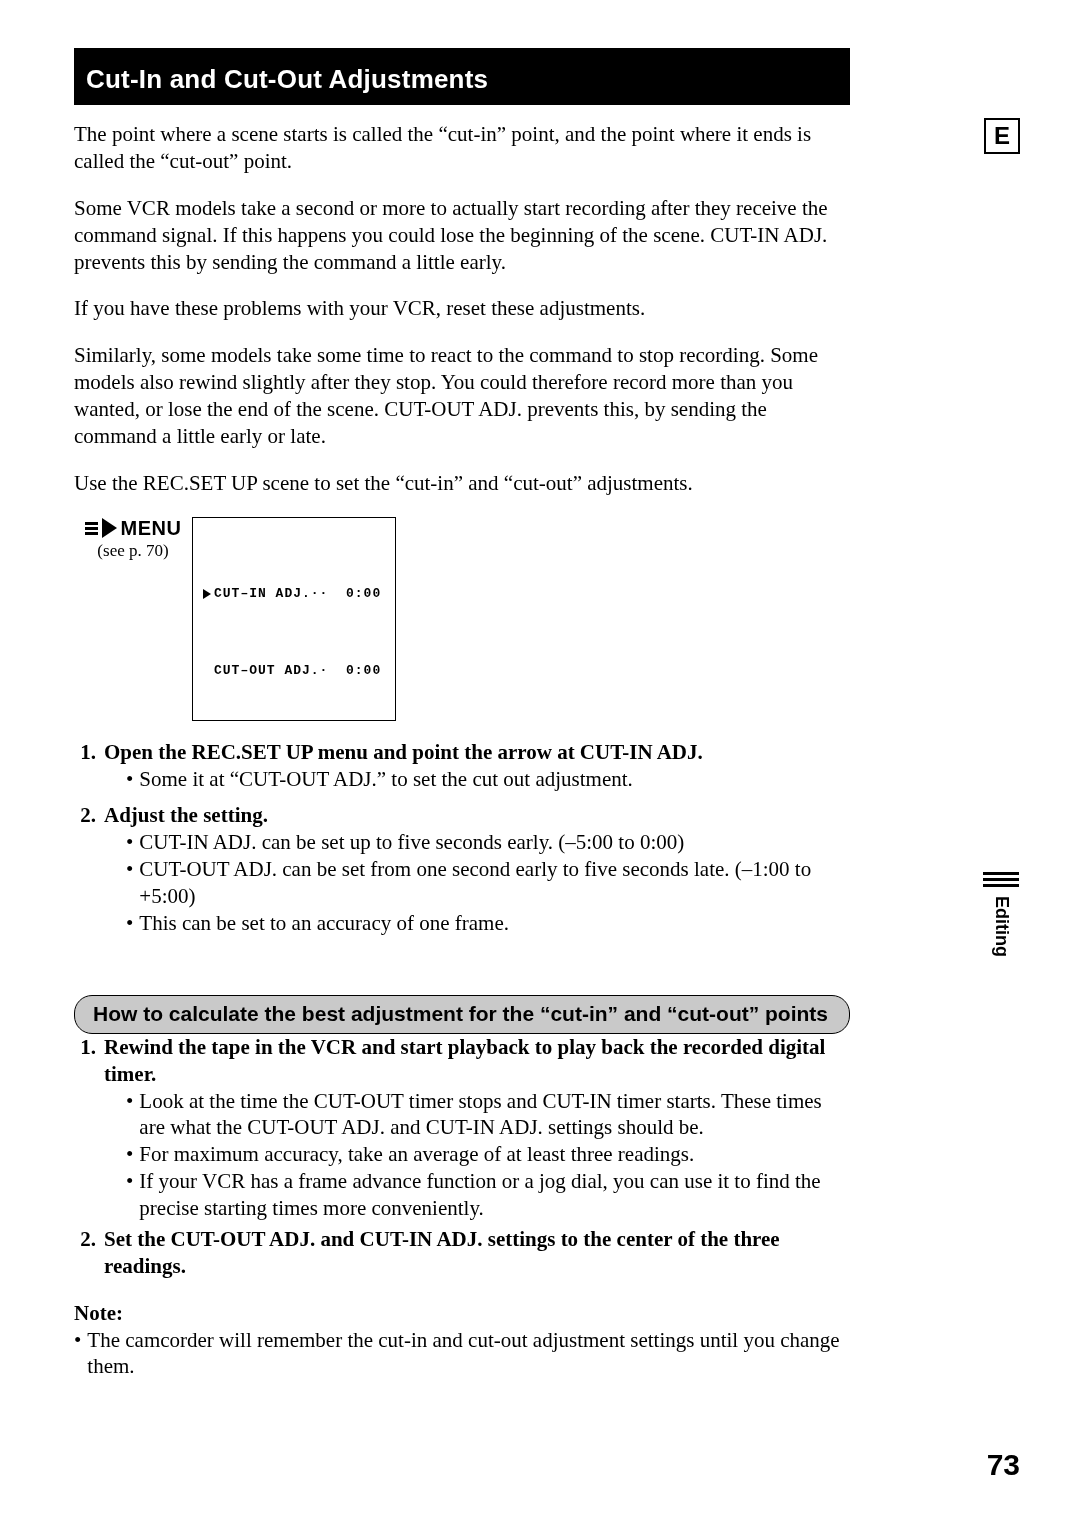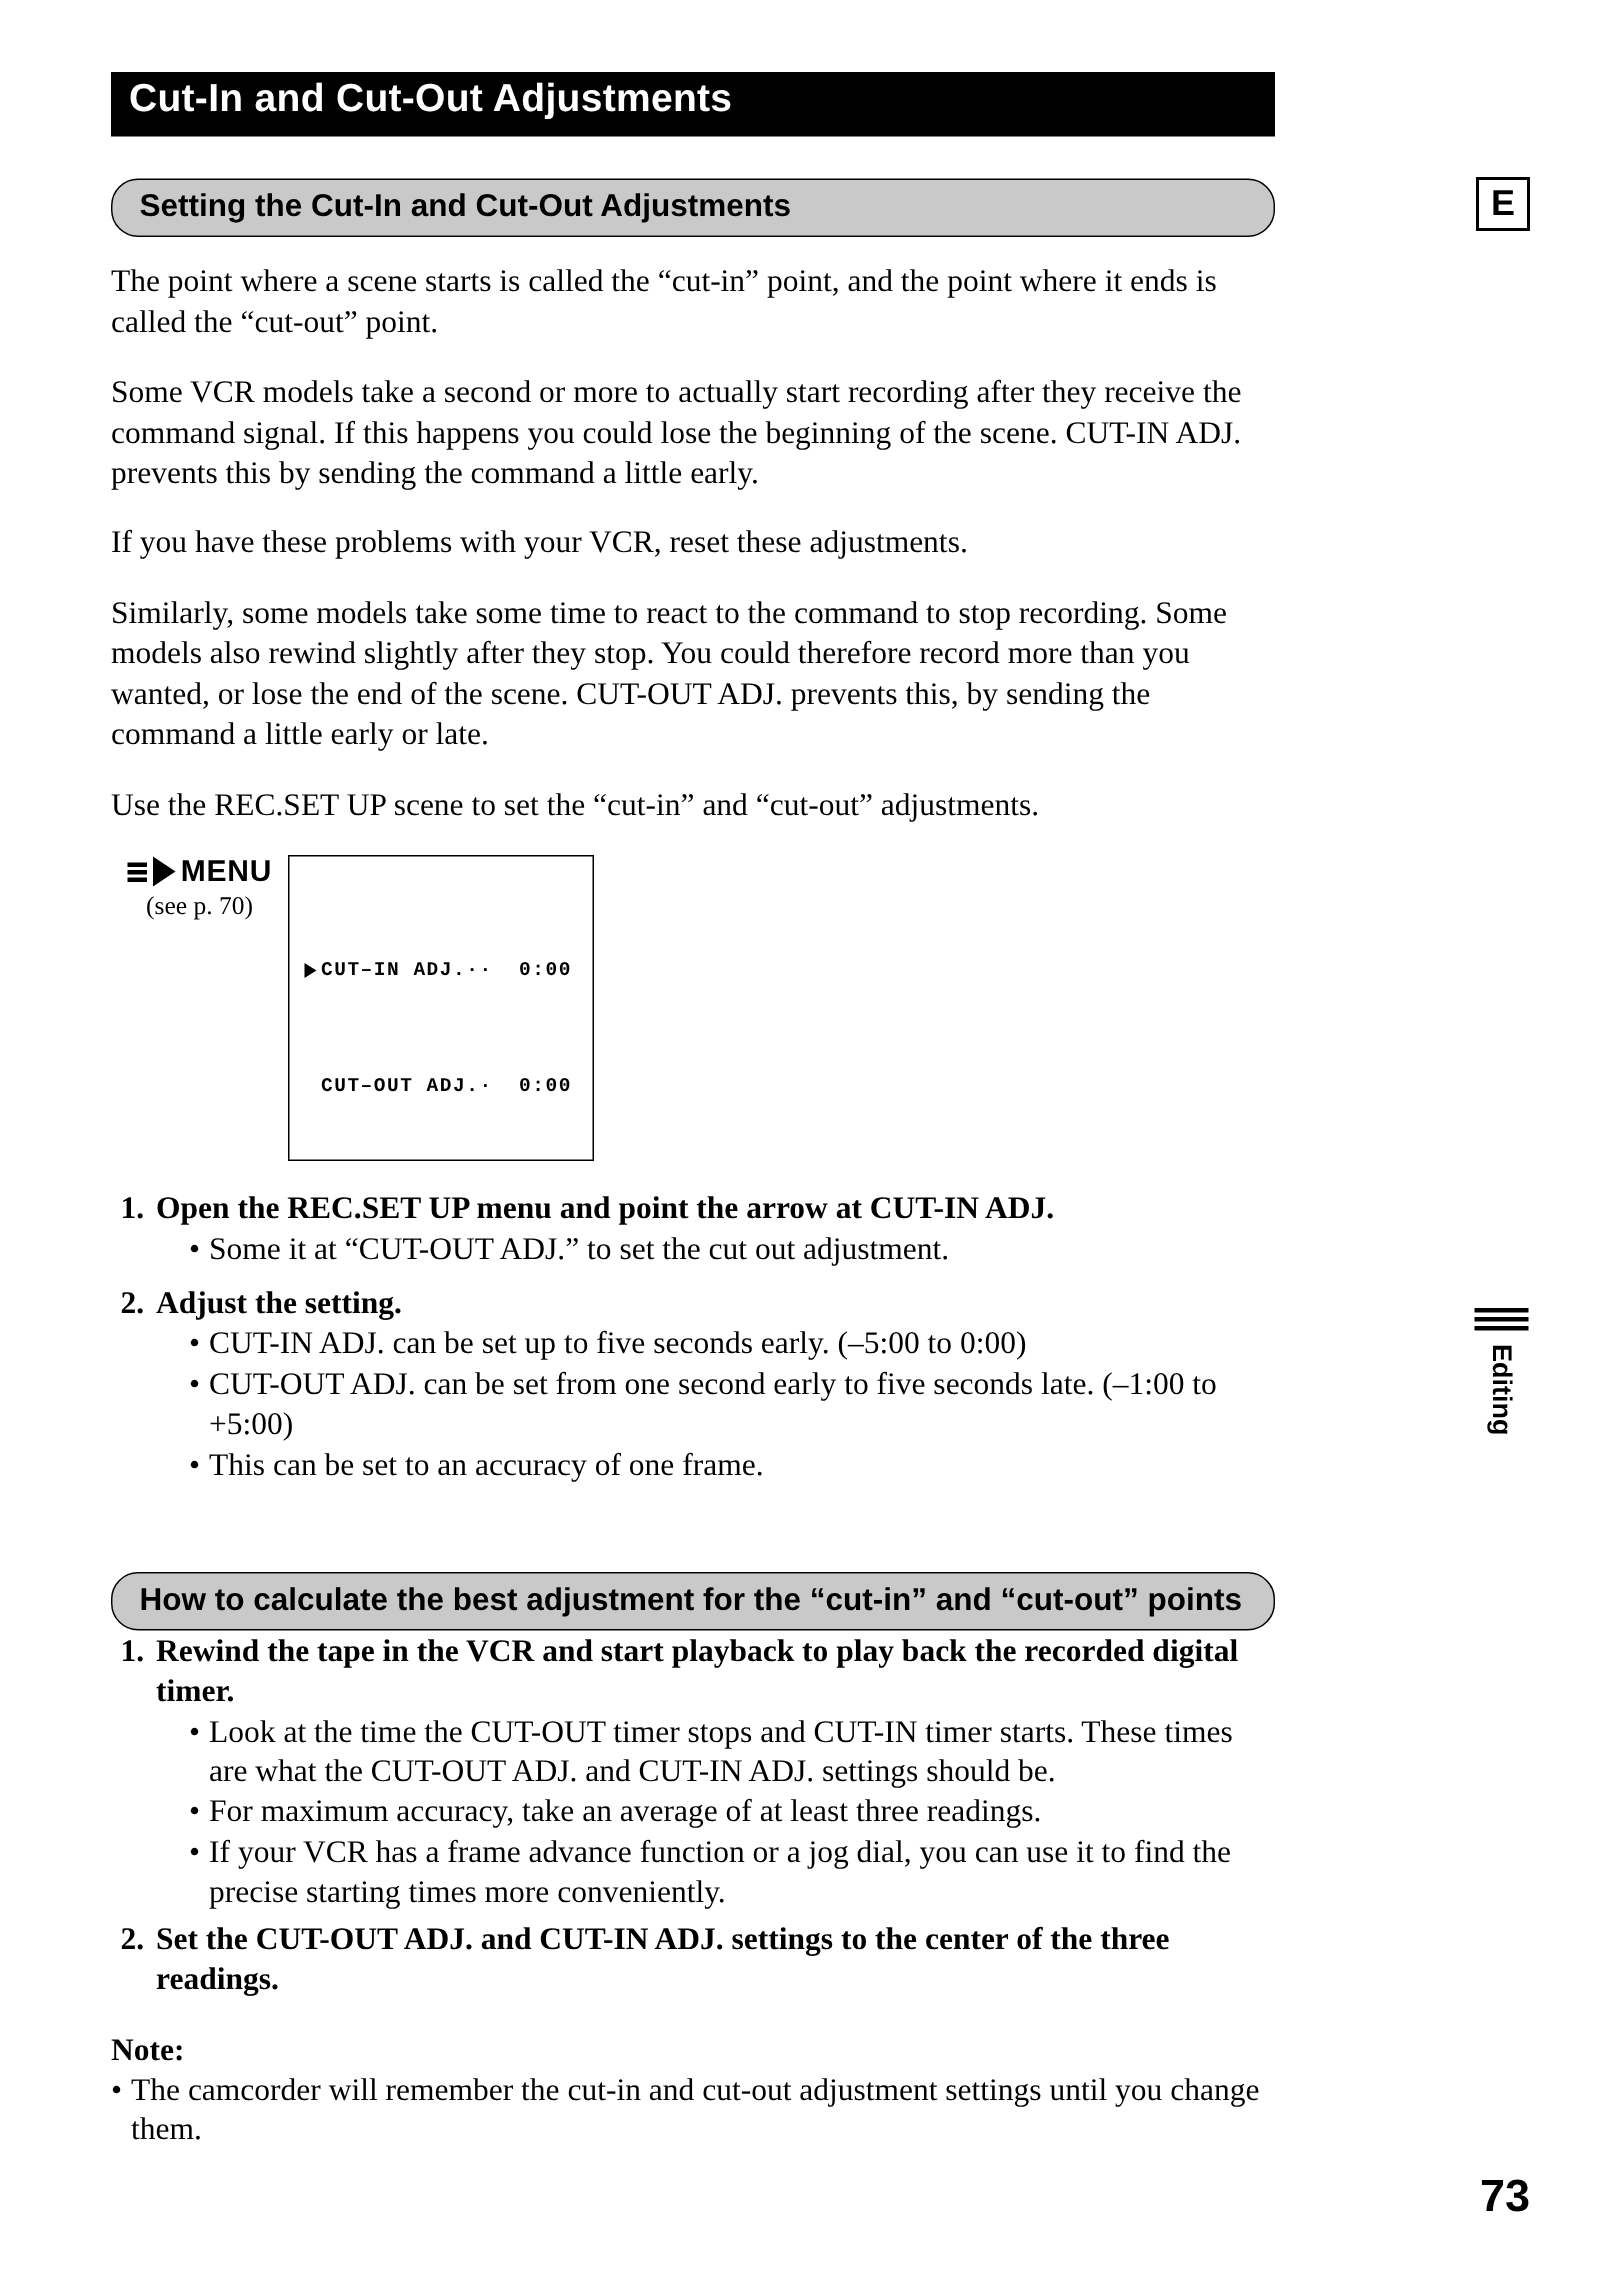--- a/index.html
+++ b/index.html
@@ -14,21 +14,21 @@
     left: 74px;
     top: 48px;
     width: 776px;
   }
   .title-bar {
     background: #000;
     color: #fff;
     font-family: Arial, Helvetica, sans-serif;
     font-weight: bold;
     font-size: 26px;
-    padding: 2px 12px 10px 12px;
+    padding: 16px 12px 10px 12px;
     letter-spacing: 0.2px;
   }
   .sub-bar {
     margin-top: 28px;
     border: 1.5px solid #000;
     border-radius: 18px;
     background: linear-gradient(to right, #c9c9c9 0%, #c9c9c9 100%);
     padding: 6px 14px 7px 18px;
     font-family: Arial, Helvetica, sans-serif;
     font-weight: bold;
@@ -166,23 +166,20 @@
 </style>
 </head>
 <body>
 
 <div class="page">
 
   <div class="title-bar">
     <span>Cut-In and Cut-Out Adjustments</span>
   </div>
 
-  <div class="sub-bar">
-    <span>Setting the Cut-In and Cut-Out Adjustments</span>
-  </div>
 
   <div class="body-text">
     <p>The point where a scene starts is called the “cut-in” point, and the point where it ends is called the “cut-out” point.</p>
     <p>Some VCR models take a second or more to actually start recording after they receive the command signal. If this happens you could lose the beginning of the scene. CUT-IN ADJ. prevents this by sending the command a little early.</p>
     <p>If you have these problems with your VCR, reset these adjustments.</p>
     <p>Similarly, some models take some time to react to the command to stop recording. Some models also rewind slightly after they stop. You could therefore record more than you wanted, or lose the end of the scene. CUT-OUT ADJ. prevents this, by sending the command a little early or late.</p>
     <p>Use the REC.SET UP scene to set the “cut-in” and “cut-out” adjustments.</p>
   </div>
 
   <div class="menu-block">

